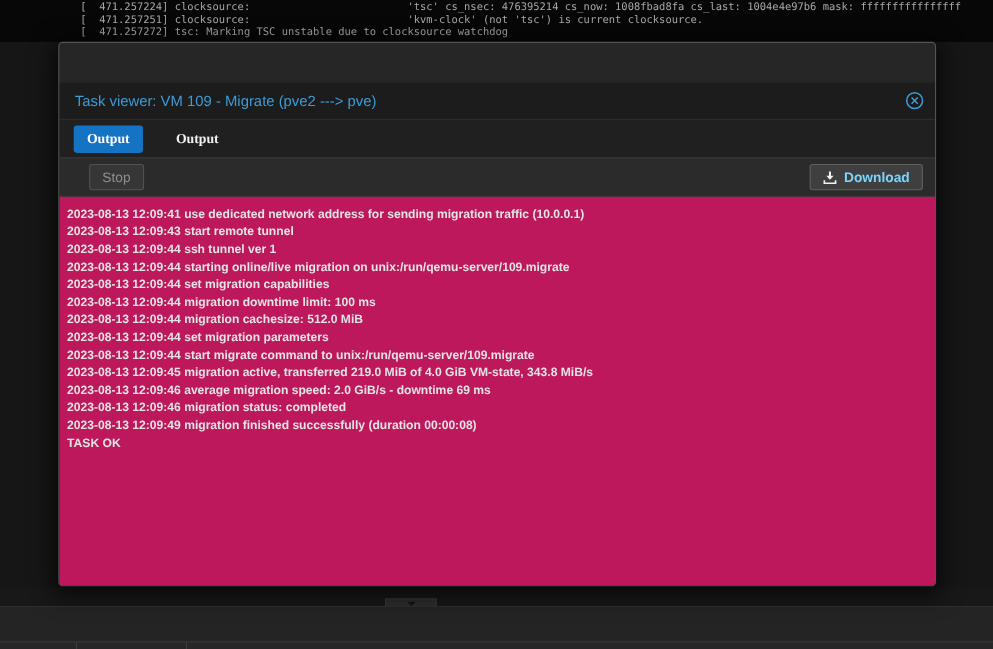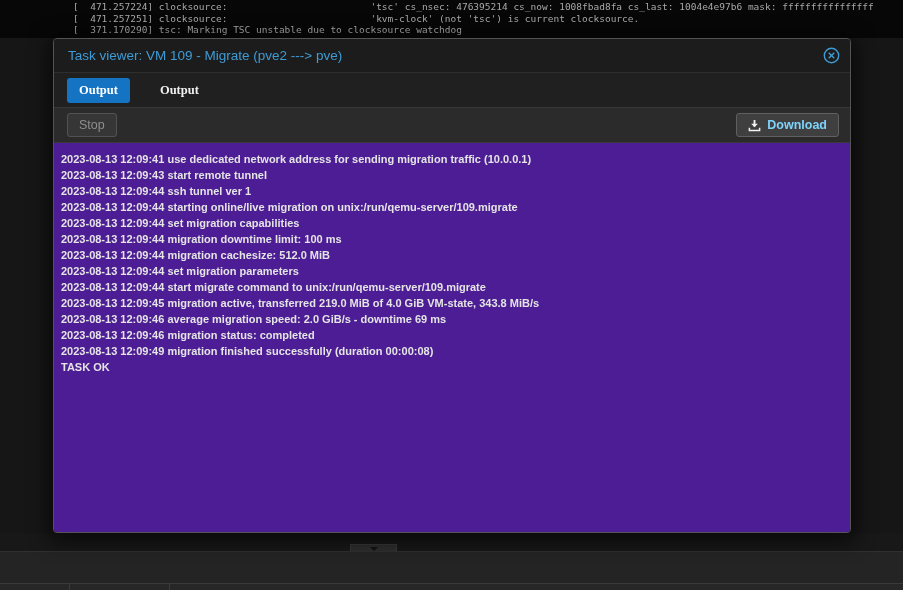--- a/index.html
+++ b/index.html
@@ -49,21 +49,21 @@
 
   
   .dialog {
     position: absolute; left: 53px; top: 38px; width: 798px; height: 495px;
     background: #262626; border: 1px solid #545454; border-radius: 4px;
     box-shadow: 0 4px 20px 4px rgba(0,0,0,0.65);
     display: flex; flex-direction: column; overflow: hidden;
   }
   .dialog-header {
     height: 33px; flex: 0 0 33px; background: #1c1c1c;
-    display: flex; align-items: center; padding: 0 10px 0 14px;
+    display: flex; align-items: center; padding: 0 10px 0 14px; margin-top: 36px;
   }
   .dialog-title {
     color: #3e9bd5; font-size: 13.5px; flex: 1;
     white-space: nowrap; overflow: hidden;
   }
   .close-btn {
     width: 18px; height: 18px; cursor: pointer; flex: 0 0 auto;
     display: flex; align-items: center; justify-content: center;
   }
 
@@ -79,47 +79,47 @@
   .tab.active { background: #1573c4; color: #ffffff; }
 
   .toolbar {
     height: 36px; flex: 0 0 36px; background: #2b2b2b;
     border-top: 1px solid #383838; border-bottom: 1px solid #3a3a3a;
     display: flex; align-items: center; padding: 0 11px 0 13px;
   }
   .btn {
     font-family: "Liberation Sans", sans-serif;
     font-size: 12.5px; border-radius: 3px; padding: 4px 11px;
-    display: flex; align-items: center; gap: 6px; cursor: pointer;
+    display: flex; align-items: center; gap: 6px; cursor: pointer; margin-left: 14px;
   }
   .btn-stop {
     background: #363636; border: 1px solid #525252; color: #8f8f8f;
   }
   .btn-download {
     margin-left: auto;
     background: #3f3f3f; border: 1px solid #606060; color: #7dd3fc;
     font-weight: bold;
   }
 
   .log-area {
-    flex: 1; background: #4c1d95; padding: 8px 6px 0 7px; overflow: hidden;
+    flex: 1; background: #be185d; padding: 8px 6px 0 7px; overflow: hidden;
   }
   .log-line {
     font-family: "Liberation Sans", sans-serif;
     font-size: 11px; font-weight: bold; color: #e4e4e4;
     line-height: 16px; white-space: pre; 
   }
 </style>
 </head>
 <body>
 
 <div class="console-strip">
     <div class="line">[  471.257224] clocksource:                         'tsc' cs_nsec: 476395214 cs_now: 1008fbad8fa cs_last: 1004e4e97b6 mask: ffffffffffffffff</div>
     <div class="line">[  471.257251] clocksource:                         'kvm-clock' (not 'tsc') is current clocksource.</div>
-    <div class="line">[  371.170290] tsc: Marking TSC unstable due to clocksource watchdog</div>
+    <div class="line">[  471.257272] tsc: Marking TSC unstable due to clocksource watchdog</div>
   </div>
 
 <div class="bg-band"></div>
 <div class="collapse-handle">
   <span class="chevron-down"></span>
 </div>
 <div class="bottom-panel"></div>
 <div class="bottom-header-row">
   <div class="bh-cell c1"></div>
   <div class="bh-cell c2"></div>

